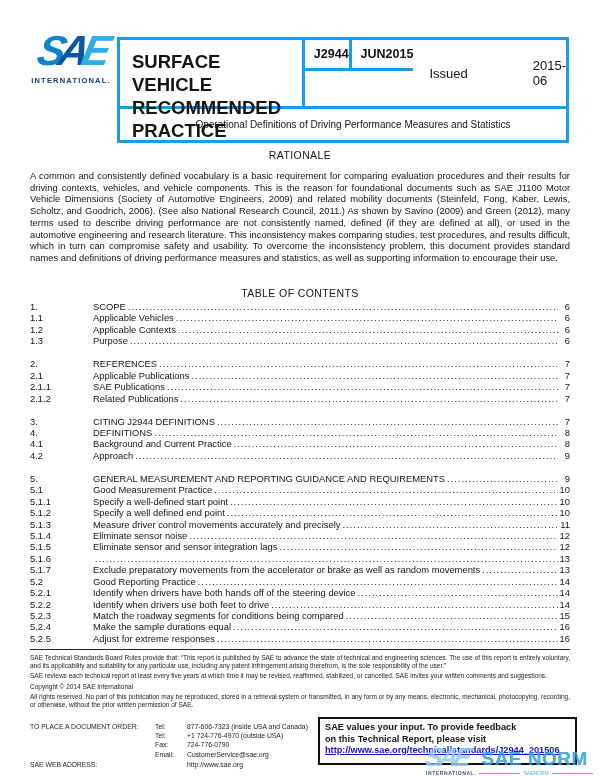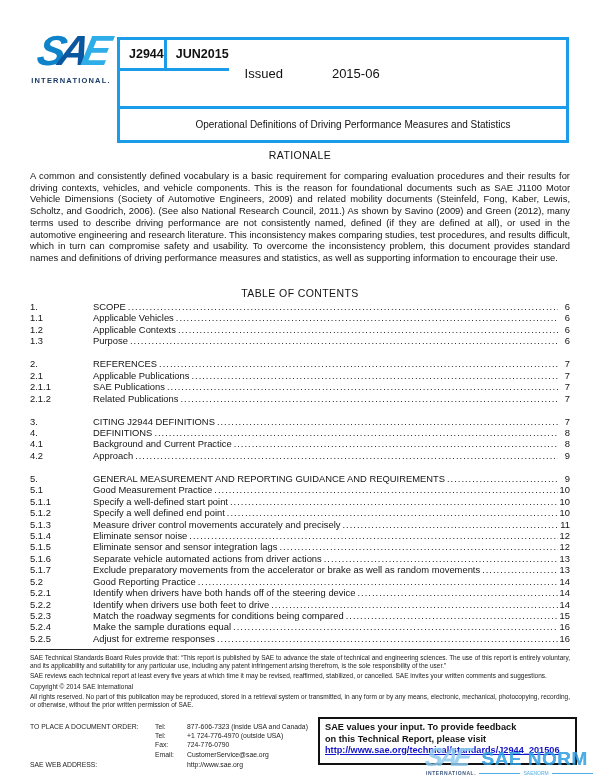--- a/index.html
+++ b/index.html
@@ -26,21 +26,21 @@
     width:250px;border-right:3px solid var(--accent);
     font-weight:bold;font-size:18.5px;line-height:23px;
     padding:10px 0 0 12px;box-sizing:border-box;color:#141414;
   }
   .hdr-right{flex:1;display:flex;flex-direction:row;}
   .hdr-right-top{display:flex;height:28px;border-bottom:3px solid var(--accent);}
   .hdr-docnum{flex:1.55;border-right:3px solid var(--accent);font-weight:bold;
     font-size:12.5px;padding:7px 0 0 9px;box-sizing:border-box;}
   .hdr-rev{flex:1;font-weight:bold;font-size:12.5px;padding:7px 0 0 9px;box-sizing:border-box;}
   .hdr-issued{flex:1;display:flex;align-items:center;font-size:13px;padding-left:16px;}
-  .hdr-issued .date{margin-left:49px;}
+  .hdr-issued .date{margin-left:65px;}
   .hdr-subtitle{
     border-top:3px solid var(--accent);height:31px;display:flex;align-items:center;
     justify-content:center;font-size:10px;color:#141414;padding-left:20px;
   }
   
   .center-head{position:absolute;left:0;width:600px;text-align:center;font-size:10.5px;
     letter-spacing:.4px;color:#141414;}
   #rationale-head{top:149px;}
   .rationale-body{
     position:absolute;left:30px;width:540px;top:170px;
@@ -92,20 +92,24 @@
 
 <div class="page" style="--accent: #1b9ce8;">
 
   <div class="logo">
     <span class="logo-brand"><span class="l1">S</span><span class="l2">A</span><span class="l3">E</span></span>
     <span class="logo-sub">INTERNATIONAL.</span>
   </div>
 
   <div class="hdr-table">
     <div class="hdr-row1">
+      <div class="hdr-title">
+        <span>SURFACE VEHICLE</span><br>
+        <span>RECOMMENDED PRACTICE</span>
+      </div>
       <div class="hdr-right">
         <div class="hdr-right-top">
           <div class="hdr-docnum">J2944</div>
           <div class="hdr-rev">JUN2015</div>
         </div>
         <div class="hdr-issued">
           <span>Issued</span>
           <span class="date">2015-06</span>
         </div>
       </div>
@@ -246,21 +250,20 @@
 
     <div class="toc-row">
       <span class="toc-num">5.1.5</span>
       <span class="toc-title">Eliminate sensor and sensor integration lags</span>
       <span class="toc-leader"></span>
       <span class="toc-page">12</span>
     </div>
 
     <div class="toc-row">
       <span class="toc-num">5.1.6</span>
-      <span class="toc-title">Separate vehicle automated actions from driver actions</span>
       <span class="toc-leader"></span>
       <span class="toc-page">13</span>
     </div>
 
     <div class="toc-row">
       <span class="toc-num">5.1.7</span>
       <span class="toc-title">Exclude preparatory movements from the accelerator or brake as well as random movements</span>
       <span class="toc-leader"></span>
       <span class="toc-page">13</span>
     </div>

